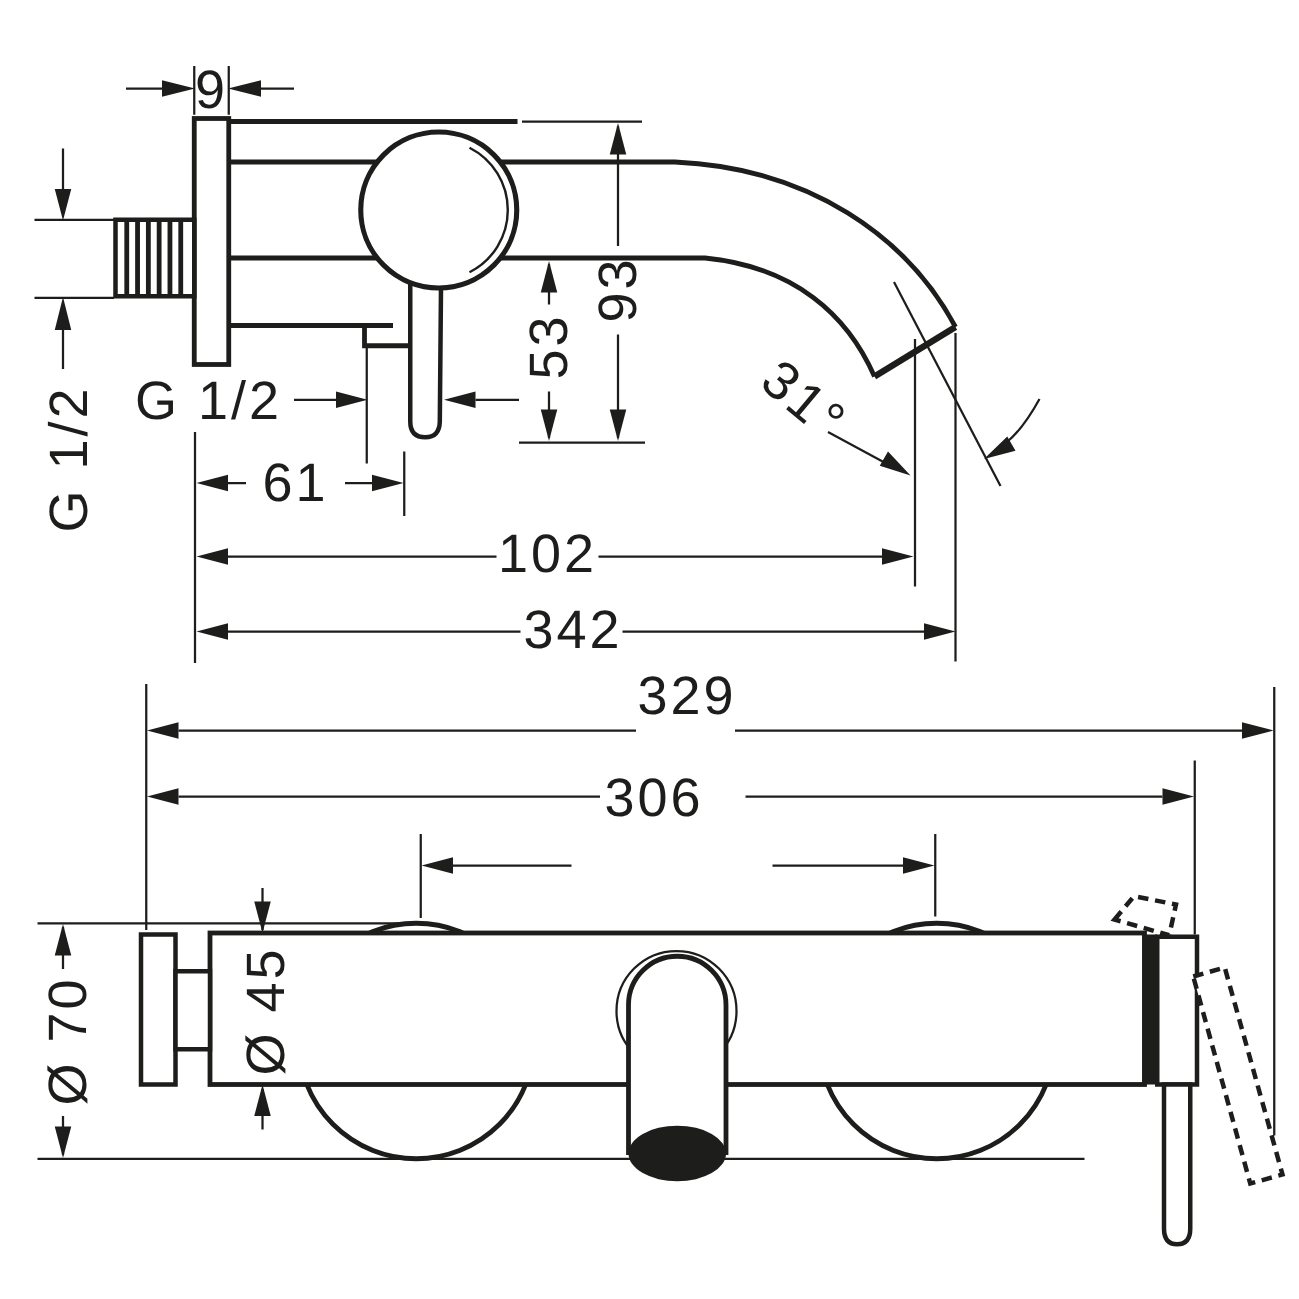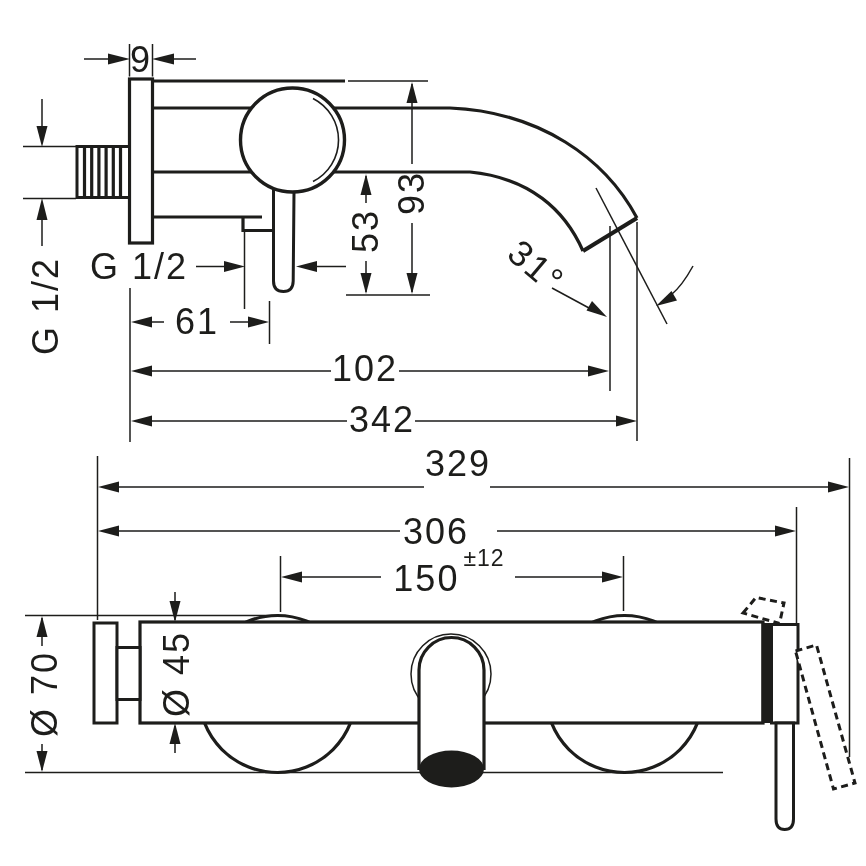--- a/index.html
+++ b/index.html
@@ -141,19 +141,16 @@
   <div class="lbl v" style="left:46px;  top:306px;">G 1/2</div>
   <div class="lbl" style="left:139px; top:267px;">G 1/2</div>
   <div class="lbl v" style="left:366px; top:231px;">53</div>
   <div class="lbl v" style="left:412px; top:193px;">93</div>
   <div class="lbl r40" style="left:536px; top:267px;">31°</div>
   <div class="lbl" style="left:197px; top:322px;">61</div>
   <div class="lbl" style="left:365px; top:369px;">102</div>
   <div class="lbl" style="left:382px; top:420px;">342</div>
   <div class="lbl" style="left:458px; top:464px;">329</div>
   <div class="lbl" style="left:436px; top:532px;">306</div>
-  <div class="lbl" style="left:449px; top:578px;">
-    <span>150</span><sup>±12</sup>
-  </div>
   <div class="lbl v" style="left:45px;  top:694px;">Ø 70</div>
   <div class="lbl v" style="left:177px; top:674px;">Ø 45</div>
 
 </div>
 
 </body></html>

